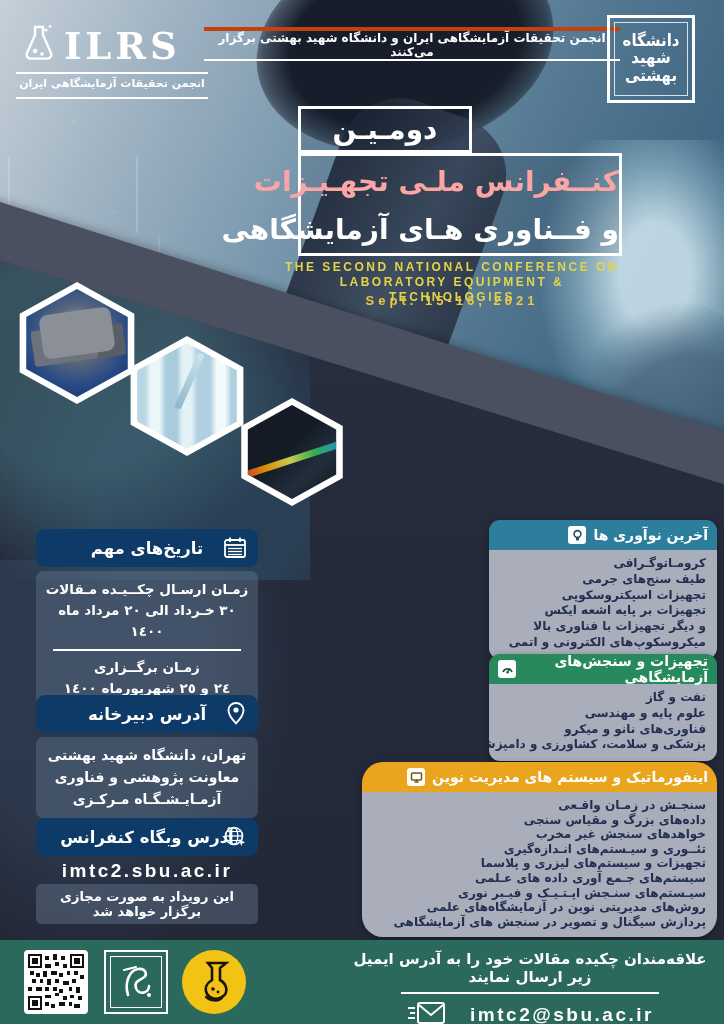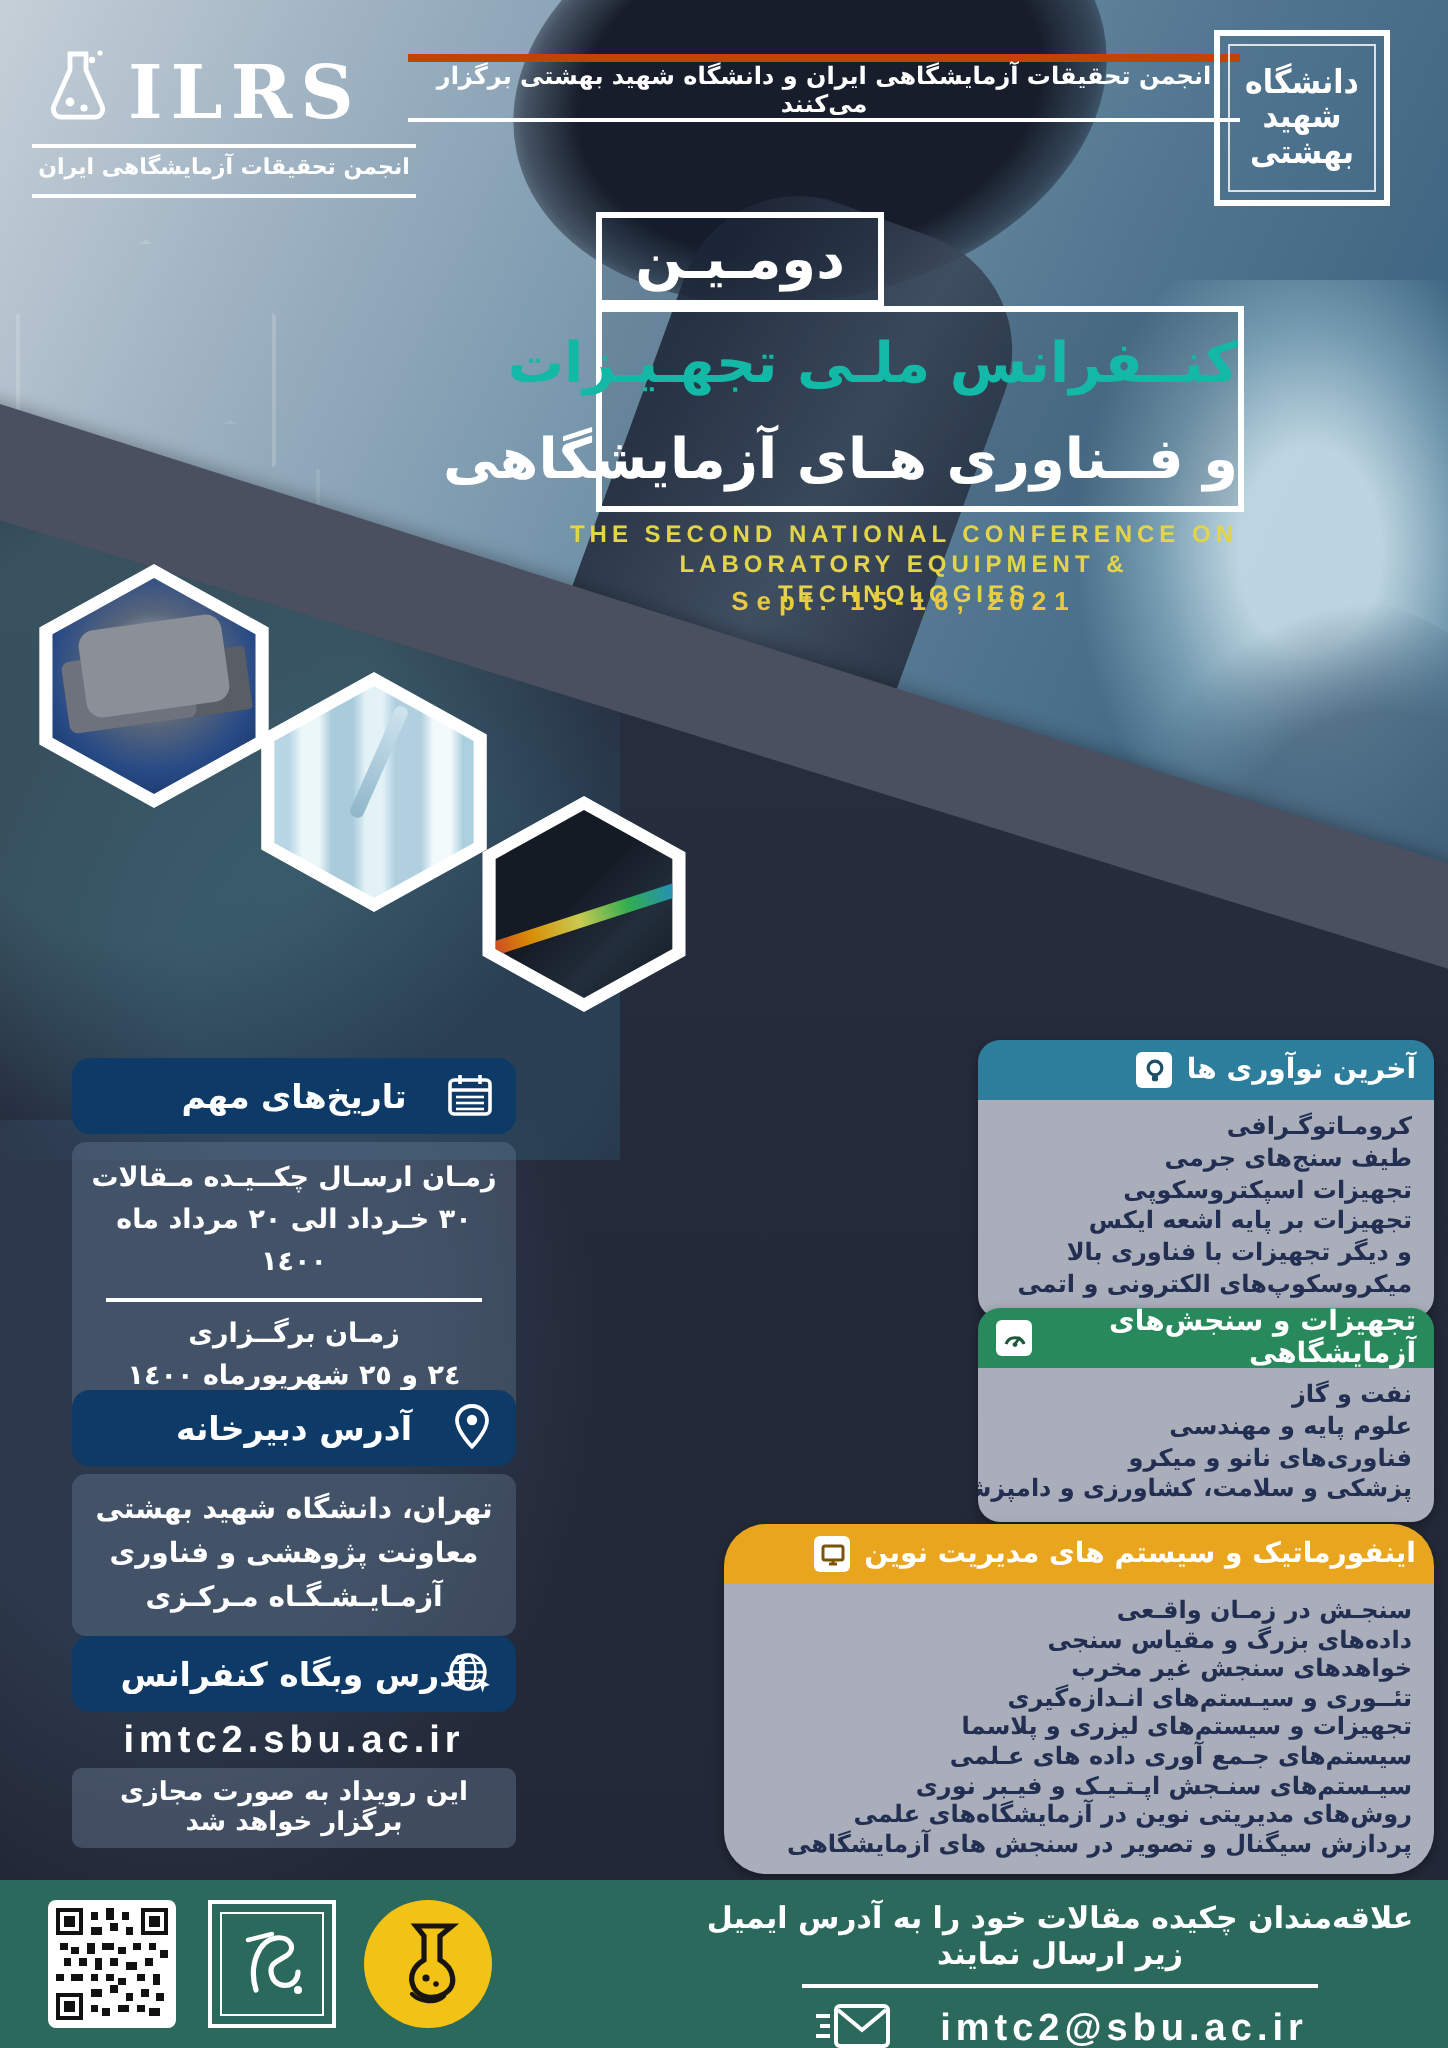--- a/index.html
+++ b/index.html
@@ -44,27 +44,27 @@
   .top-banner { position:absolute; left:204px; top:27px; width:416px; direction:rtl; text-align:center;
     color:#fff; font-size:12px; font-weight:bold; padding:0 2px; border-top:4px solid #c2410c; border-bottom:2px solid #fff; }
 
   .sbu-logo { position:absolute; left:607px; top:15px; width:88px; height:88px; border:3px solid #fff;
     display:flex; align-items:center; justify-content:center; }
   .sbu-inner { width:74px; height:74px; border:1px solid rgba(255,255,255,.8); display:flex; flex-direction:column;
     align-items:center; justify-content:center; color:#fff; font-weight:bold; direction:rtl; line-height:1.15; }
   .sbu-inner div { font-size:15px; transform:scaleY(1.1); }
 
   
-  .title-ordinal { position:absolute; left:298px; top:106px; width:144px; height:47px; border:3px solid #fff;
+  .title-ordinal { position:absolute; left:298px; top:106px; width:174px; height:47px; border:3px solid #fff;
     background:rgba(18,32,55,.18); display:flex; align-items:center; justify-content:center;
     color:#fff; font-weight:bold; font-size:28px; direction:rtl; }
   .title-main { position:absolute; left:298px; top:153px; width:324px; height:103px; border:3px solid #fff;
     background:rgba(18,32,55,.14); direction:rtl; text-align:center; padding-top:2px; }
   .title-main .t-line { font-weight:bold; font-size:28px; line-height:48px; white-space:nowrap; }
-  .t-red { color:#14b8a6; }
+  .t-red { color:#fca5a5; }
   .t-white { color:#fff; }
   .title-en { position:absolute; left:284px; top:260px; width:336px; text-align:center;
     font-family:"Liberation Sans", sans-serif; color:#e4d44a; font-weight:bold; font-size:12px;
     letter-spacing:2.5px; line-height:15px; }
   .title-date { position:absolute; left:284px; top:293px; width:336px; text-align:center;
     font-family:"Liberation Sans", sans-serif; color:#e8c93f; font-weight:bold; font-size:13px; letter-spacing:4px; }
 
   
   .hex { position:absolute; clip-path:polygon(50% 0,97% 26%,97% 74%,50% 100%,3% 74%,3% 26%); background:#fff; }
   .hex-inner { position:absolute; inset:7px; clip-path:polygon(50% 0,97% 26%,97% 74%,50% 100%,3% 74%,3% 26%); overflow:hidden; }

